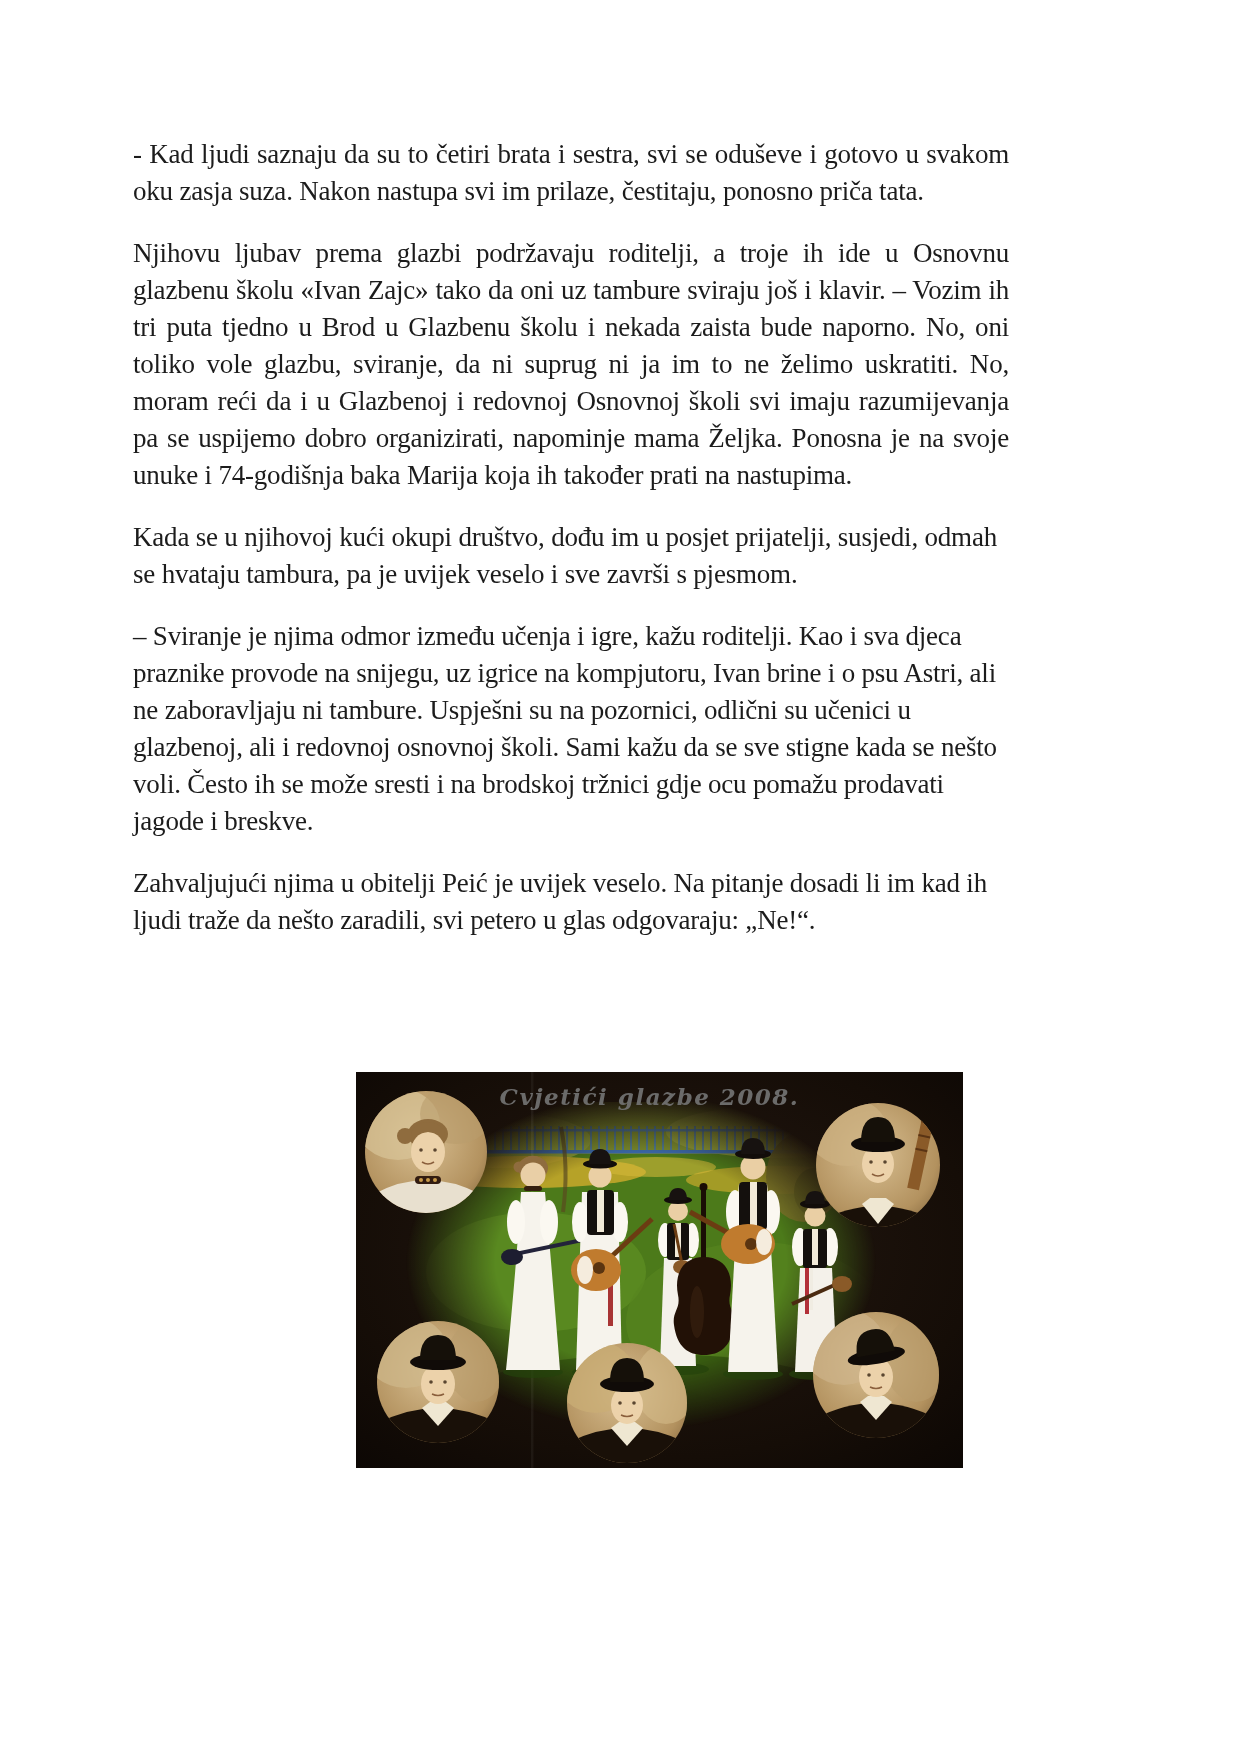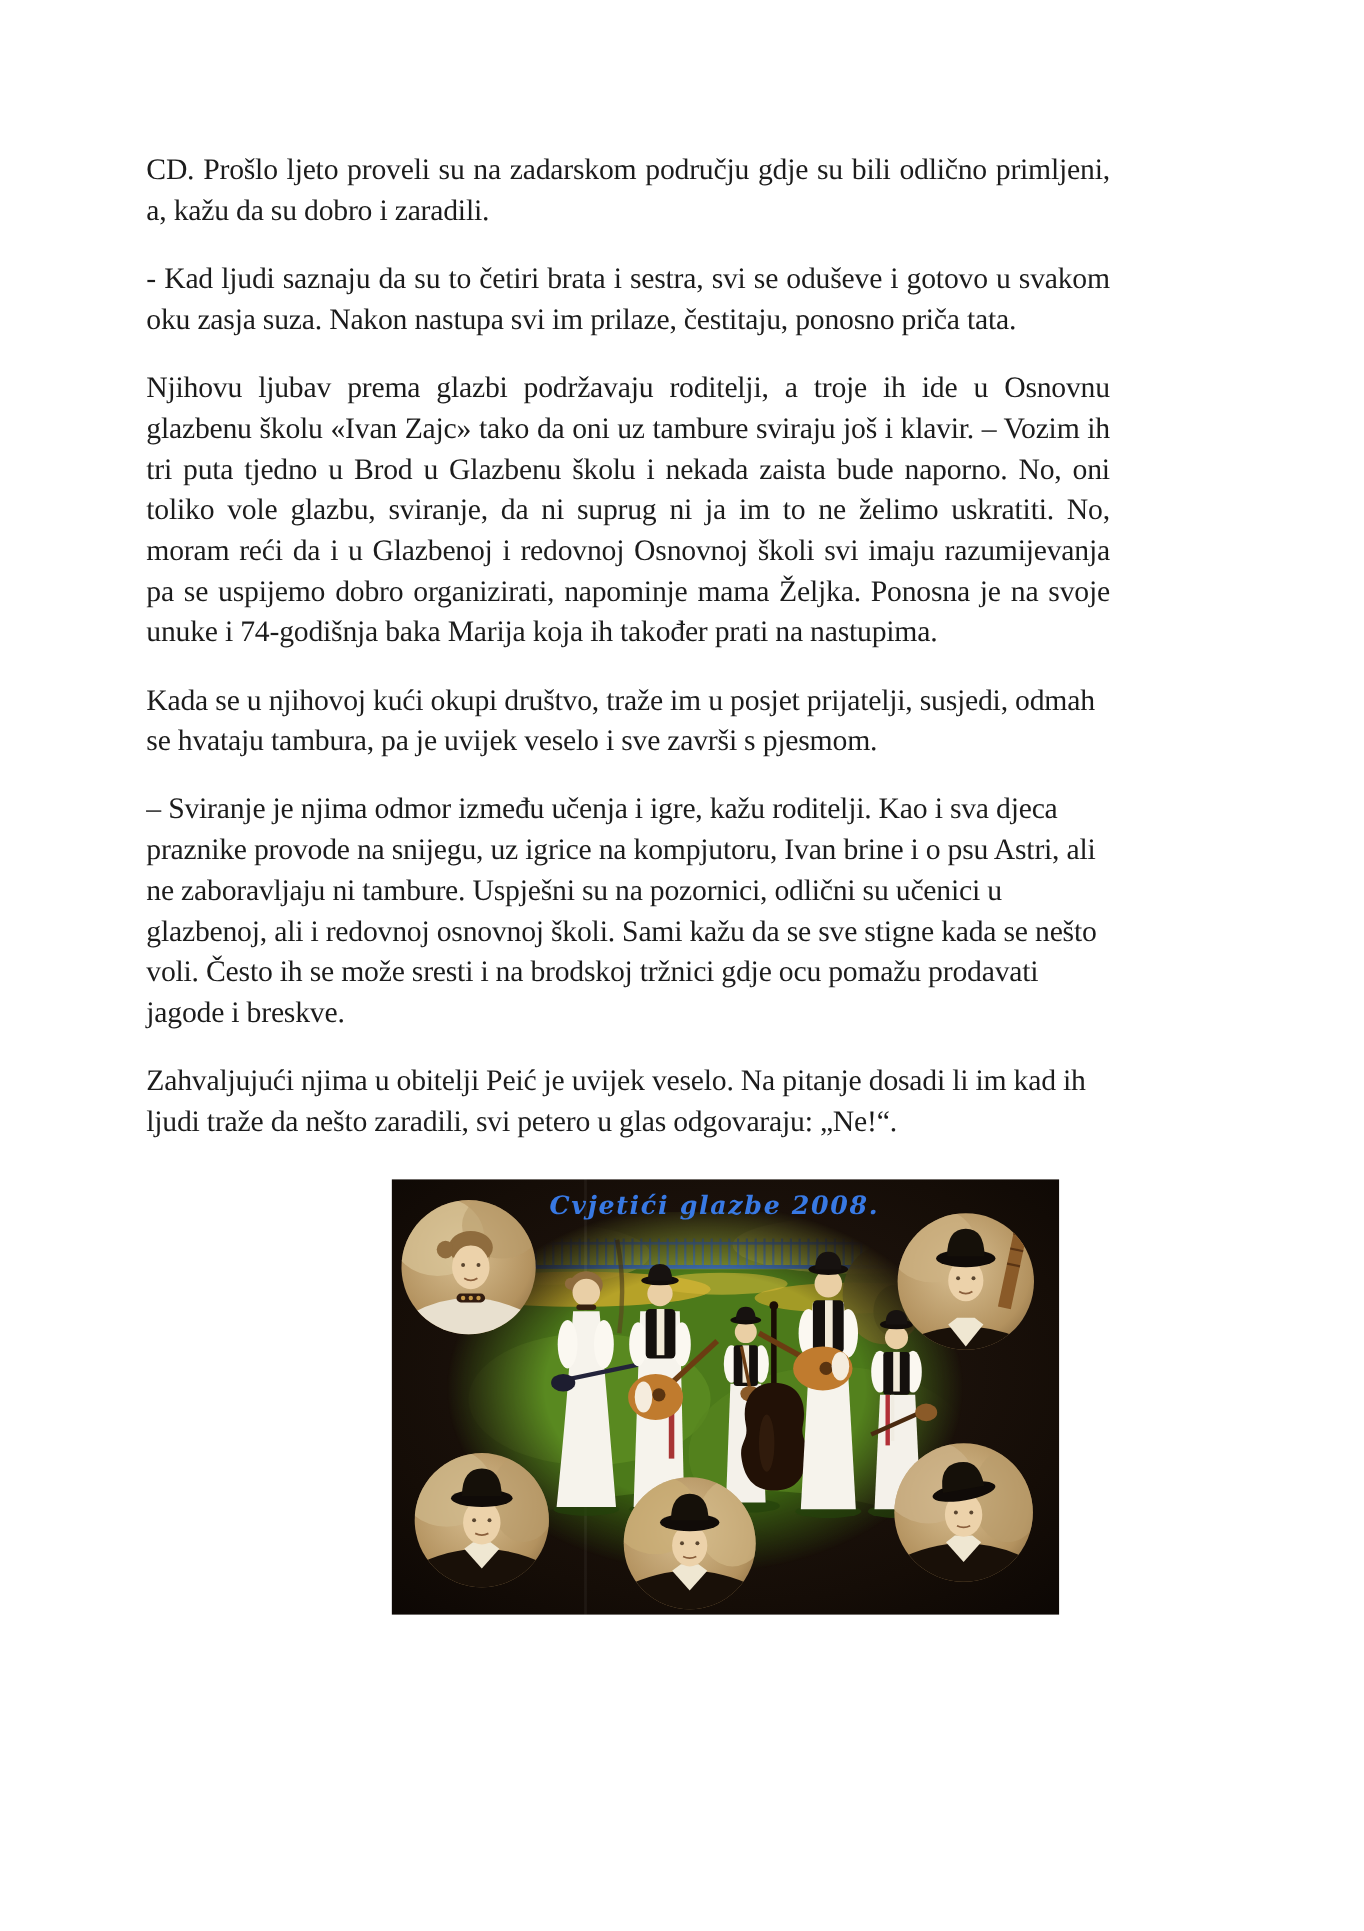--- a/index.html
+++ b/index.html
@@ -31,34 +31,33 @@
   .photo-caption {
     position:absolute;
     top:11px; left:0; width:100%;
     text-align:center;
     transform:translateX(-10px);
     font-family:"DejaVu Serif", serif;
     font-style:italic;
     font-weight:bold;
     font-size:23px;
     letter-spacing:1.5px;
-    color:#3b82f6;
+    color:#737373;
     opacity:0.92;
   }
 </style>
 </head>
 <body>
 
 <div class="page">
 
   <div class="text-block">
-    <p class="para p-justify">CD. Prošlo ljeto proveli su na zadarskom području gdje su bili odlično primljeni, a, kažu da su dobro i zaradili.</p>
     <p class="para p-justify">- Kad ljudi saznaju da su to četiri brata i sestra, svi se oduševe i gotovo u svakom oku zasja suza. Nakon nastupa svi im prilaze, čestitaju, ponosno priča tata.</p>
     <p class="para p-justify">Njihovu ljubav prema glazbi podržavaju roditelji, a troje ih ide u Osnovnu glazbenu školu «Ivan Zajc» tako da oni uz tambure sviraju još i klavir. – Vozim ih tri puta tjedno u Brod u Glazbenu školu i nekada zaista bude naporno. No, oni toliko vole glazbu, sviranje, da ni suprug ni ja im to ne želimo uskratiti. No, moram reći da i u Glazbenoj i redovnoj Osnovnoj školi svi imaju razumijevanja pa se uspijemo dobro organizirati, napominje mama Željka. Ponosna je na svoje unuke i 74-godišnja baka Marija koja ih također prati na nastupima.</p>
-    <p class="para p-left">Kada se u njihovoj kući okupi društvo, traže im u posjet prijatelji, susjedi, odmah se hvataju tambura, pa je uvijek veselo i sve završi s pjesmom.</p>
+    <p class="para p-left">Kada se u njihovoj kući okupi društvo, dođu im u posjet prijatelji, susjedi, odmah se hvataju tambura, pa je uvijek veselo i sve završi s pjesmom.</p>
     <p class="para p-left">– Sviranje je njima odmor između učenja i igre, kažu roditelji. Kao i sva djeca praznike provode na snijegu, uz igrice na kompjutoru, Ivan brine i o psu Astri, ali ne zaboravljaju ni tambure. Uspješni su na pozornici, odlični su učenici u glazbenoj, ali i redovnoj osnovnoj školi. Sami kažu da se sve stigne kada se nešto voli. Često ih se može sresti i na brodskoj tržnici gdje ocu pomažu prodavati jagode i breskve.</p>
     <p class="para p-left">Zahvaljujući njima u obitelji Peić je uvijek veselo. Na pitanje dosadi li im kad ih ljudi traže da nešto zaradili, svi petero u glas odgovaraju: „Ne!“.</p>
   </div>
 
   <figure class="photo">
     <svg width="607" height="396" viewBox="0 0 607 396">
       <defs>
         <radialGradient id="gBg" cx="50%" cy="45%" r="75%">
           <stop offset="0%" stop-color="#241811"></stop>
           <stop offset="70%" stop-color="#150d07"></stop>

